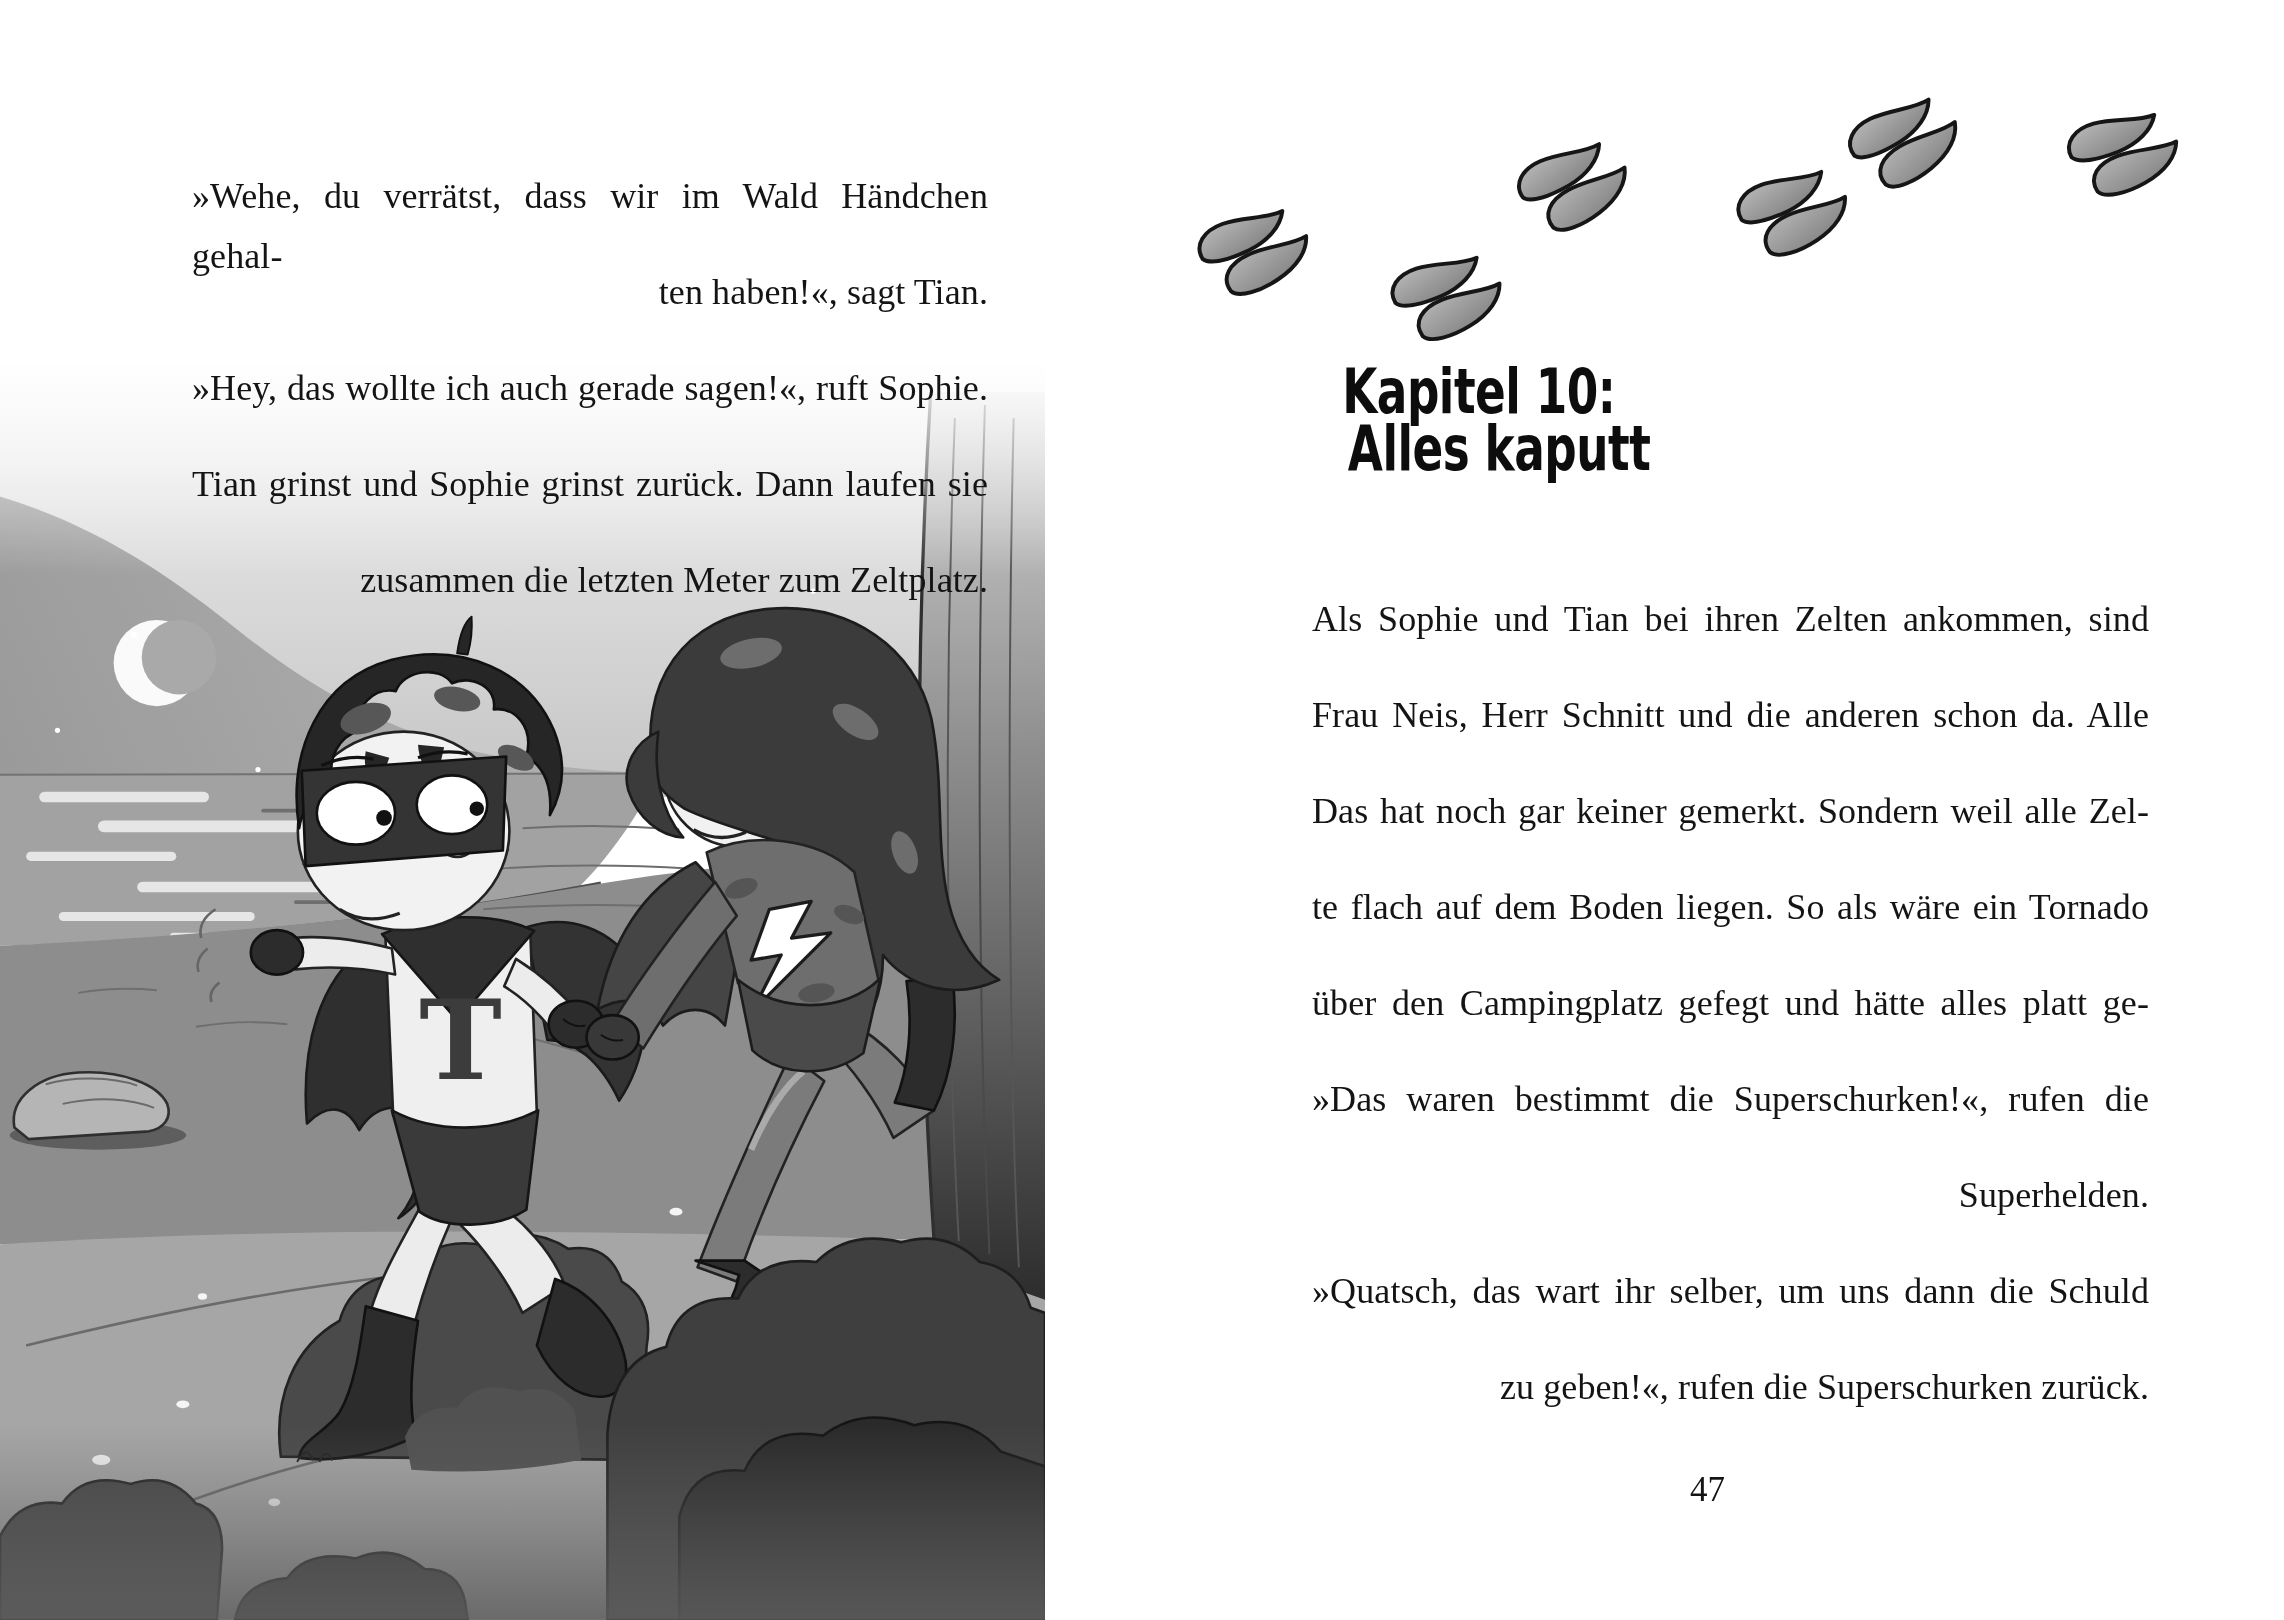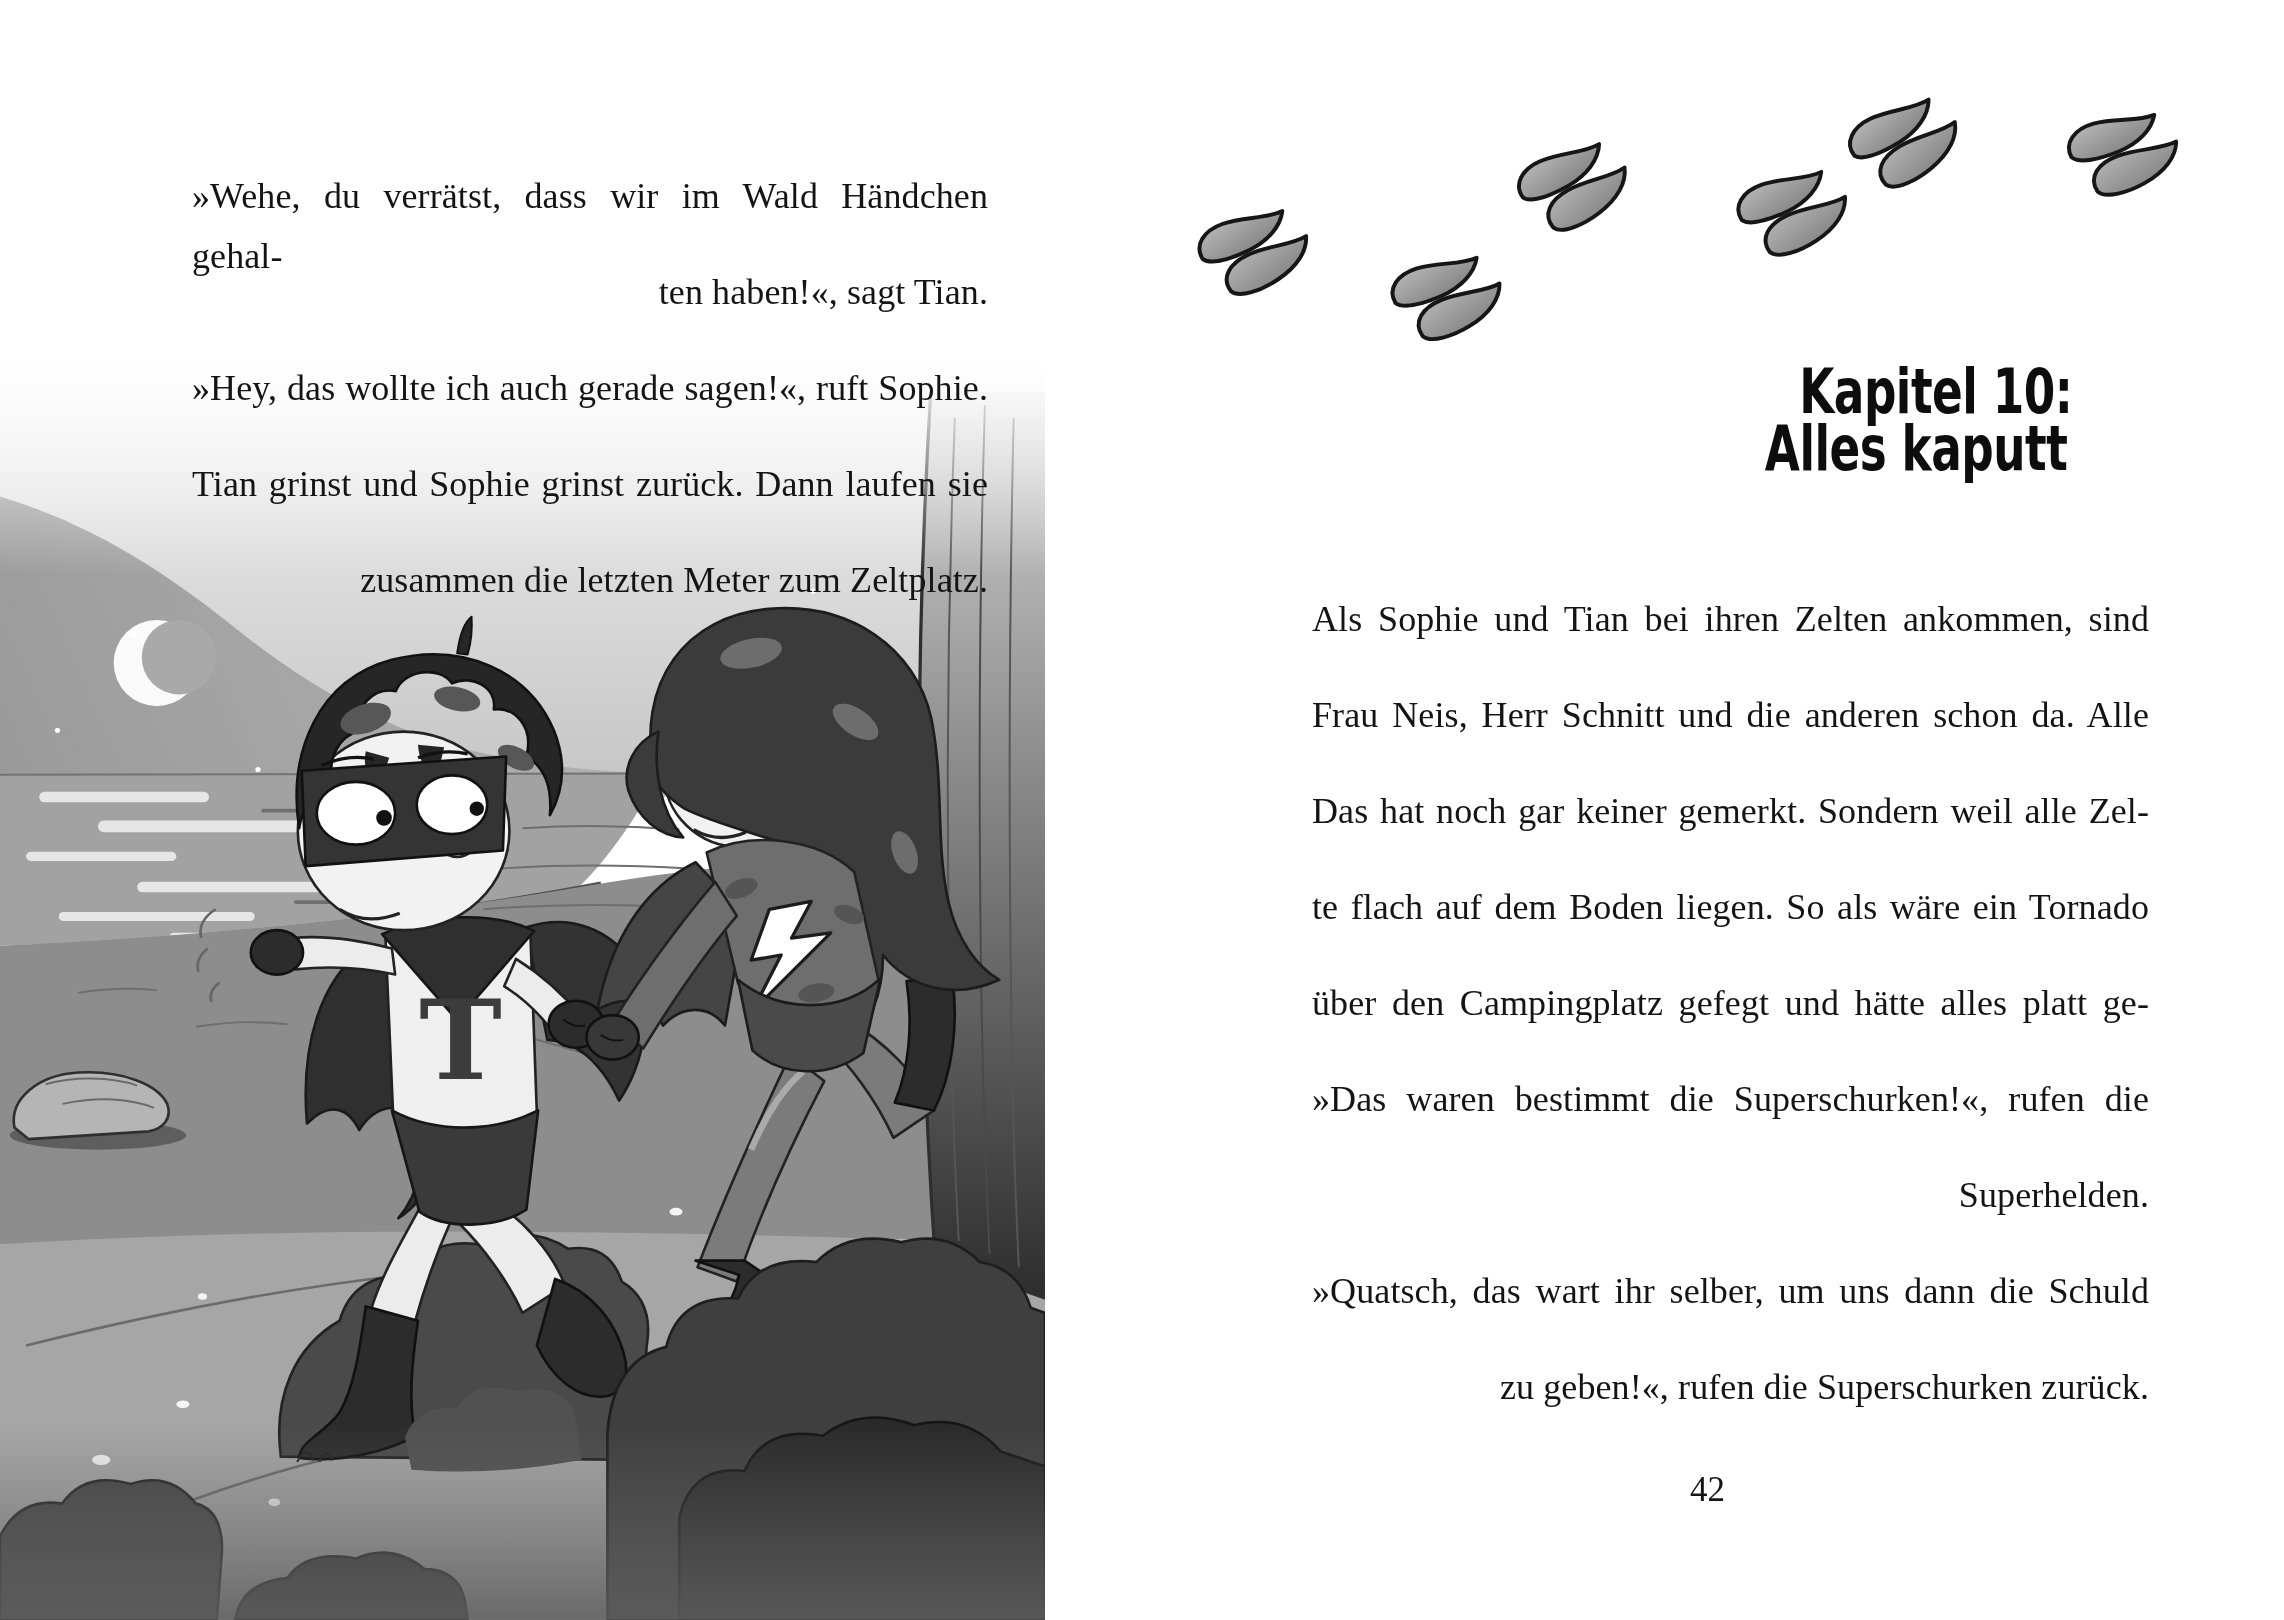--- a/index.html
+++ b/index.html
@@ -13,21 +13,21 @@
   
   .textblock{position:absolute;z-index:5;margin-left:23px;}
   .left-text{left:169px;top:130px;width:796px;}
   .right-text{left:147px;top:553px;width:837px;} 
   .line{display:block;height:60px;line-height:60px;font-size:36px;
         letter-spacing:0.1px;color:#141414;}
   .line.j{text-align:justify;text-align-last:justify;}
   .line.n{text-align:right;}
 
   
-  .chapter{position:absolute;left:147px;top:363px;width:837px;text-align:right;z-index:5;text-decoration:underline;}
+  .chapter{position:absolute;left:147px;top:363px;width:837px;text-align:left;z-index:5;text-decoration:underline;}
   .chapter .t{display:block;height:57px;line-height:57px;}
   .chapter .t span{display:inline-block;transform:scaleX(.72);transform-origin:center;
         font-family:"DejaVu Sans", sans-serif;font-weight:800;font-size:63px;
         letter-spacing:-0.7px;color:#0d0d0d;white-space:nowrap;}
 
   .pagenum{position:absolute;left:147px;top:1470px;width:837px;text-align:center;
         font-size:35px;color:#141414;z-index:5;}
 
   .illu{position:absolute;left:0;top:0;z-index:1;}
   .tracks{position:absolute;left:1.3px;top:78px;z-index:2;}
@@ -304,16 +304,16 @@
       <p class="line j">Das hat noch gar keiner gemerkt. Sondern weil alle Zel-</p>
       <p class="line j">te flach auf dem Boden liegen. So als wäre ein Tornado</p>
       <p class="line j">über den Campingplatz gefegt und hätte alles platt ge-</p>
       <p class="line j">»Das waren bestimmt die Superschurken!«, rufen die</p>
       <p class="line n">Superhelden.</p>
       <p class="line j">»Quatsch, das wart ihr selber, um uns dann die Schuld</p>
       <p class="line n">zu geben!«, rufen die Superschurken zurück.</p>
 
     </div>
 
-    <div class="pagenum">42</div>
+    <div class="pagenum">47</div>
   </section>
 </div>
 
 
 </body></html>

